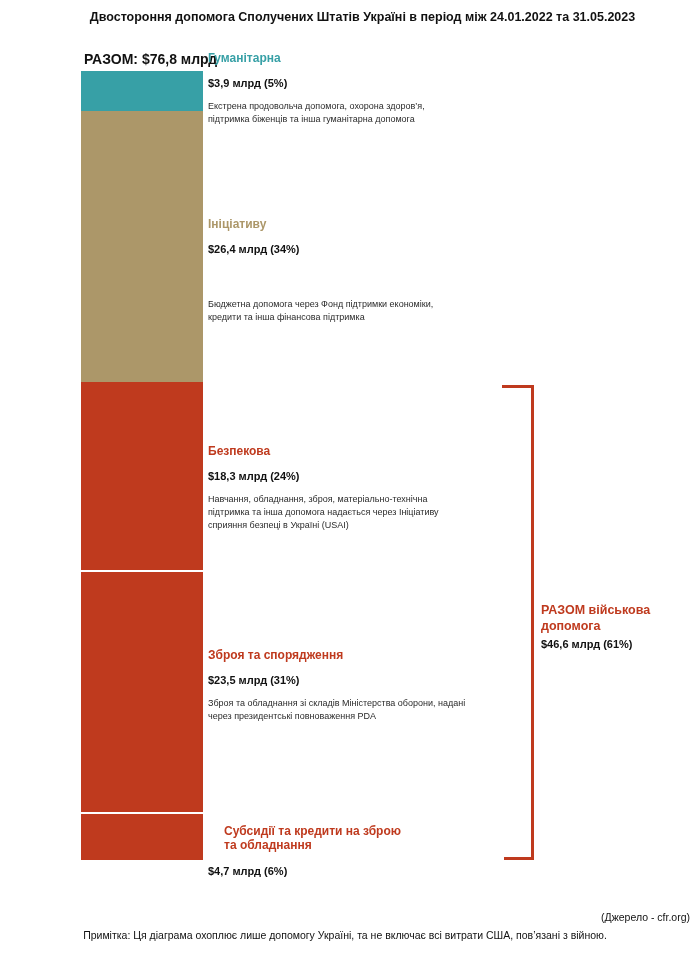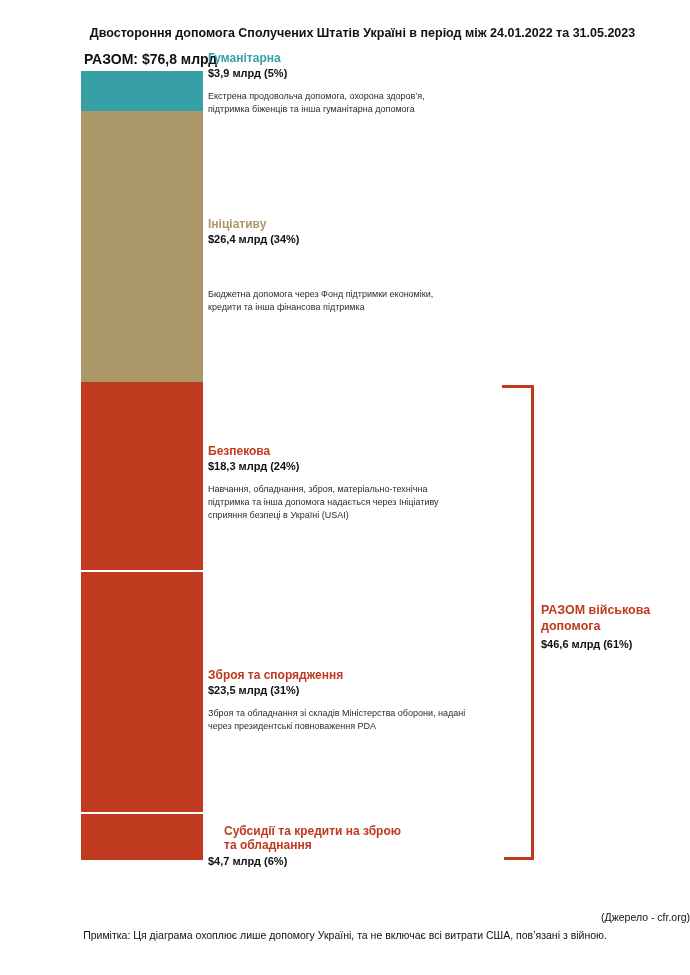--- a/index.html
+++ b/index.html
@@ -8,21 +8,21 @@
     width: 690px;
     height: 975px;
     background: #ffffff;
     font-family: "Liberation Sans", "DejaVu Sans", sans-serif;
     overflow: hidden;
     color: #111;
   }
 
   .title {
     position: absolute;
-    top: 26px; left: 35px; right: 0;
+    top: 10px; left: 35px; right: 0;
     text-align: center;
     font-size: 12.5px;
     font-weight: bold;
     color: #111;
   }
 
   .total-label {
     position: absolute;
     top: 51px; left: 84px;
     font-size: 14px;
@@ -38,34 +38,34 @@
     display: flex;
     flex-direction: column;
   }
   .bar-seg { width: 100%; box-sizing: border-box; }
   .bar-seg.sep { border-top: 2px solid #ffffff; }
 
   .seg-label { position: absolute; left: 208px; }
   .label-0 { top: 51px; }
   .label-1 { top: 217px; }
   .label-2 { top: 444px; }
-  .label-3 { top: 668px; }
+  .label-3 { top: 648px; }
   .label-4 { top: 824px; }
 
   .seg-heading {
     font-size: 12px;
     font-weight: bold;
     line-height: 1.2;
   }
   .label-4 .seg-heading { max-width: 185px; }
   .seg-amount {
     font-size: 11px;
     font-weight: bold;
     color: #111;
-    margin-top: 2px;
+    margin-top: 12px;
   }
   .seg-desc {
     font-size: 9px;
     color: #2b2b2b;
     margin-top: 11px;
     line-height: 1.45;
   }
   .label-0 .seg-desc { width: 228px; }
   .label-1 .seg-desc { width: 232px; margin-top: 43px; }
   .label-2 .seg-desc { width: 238px; }

